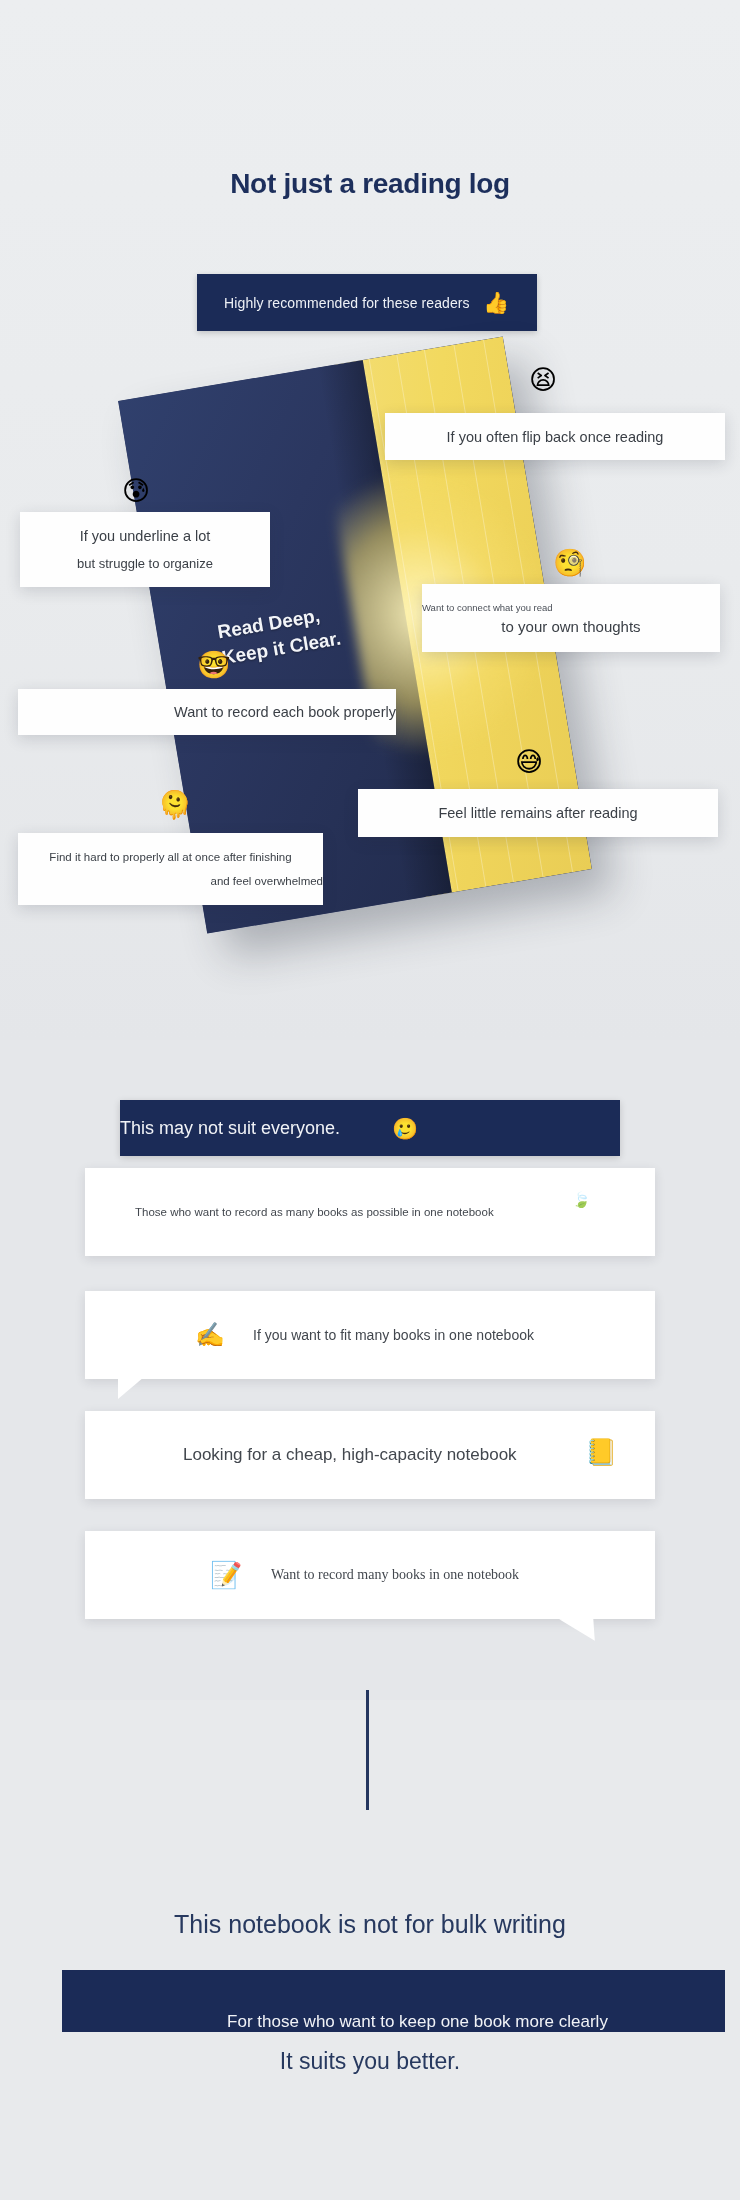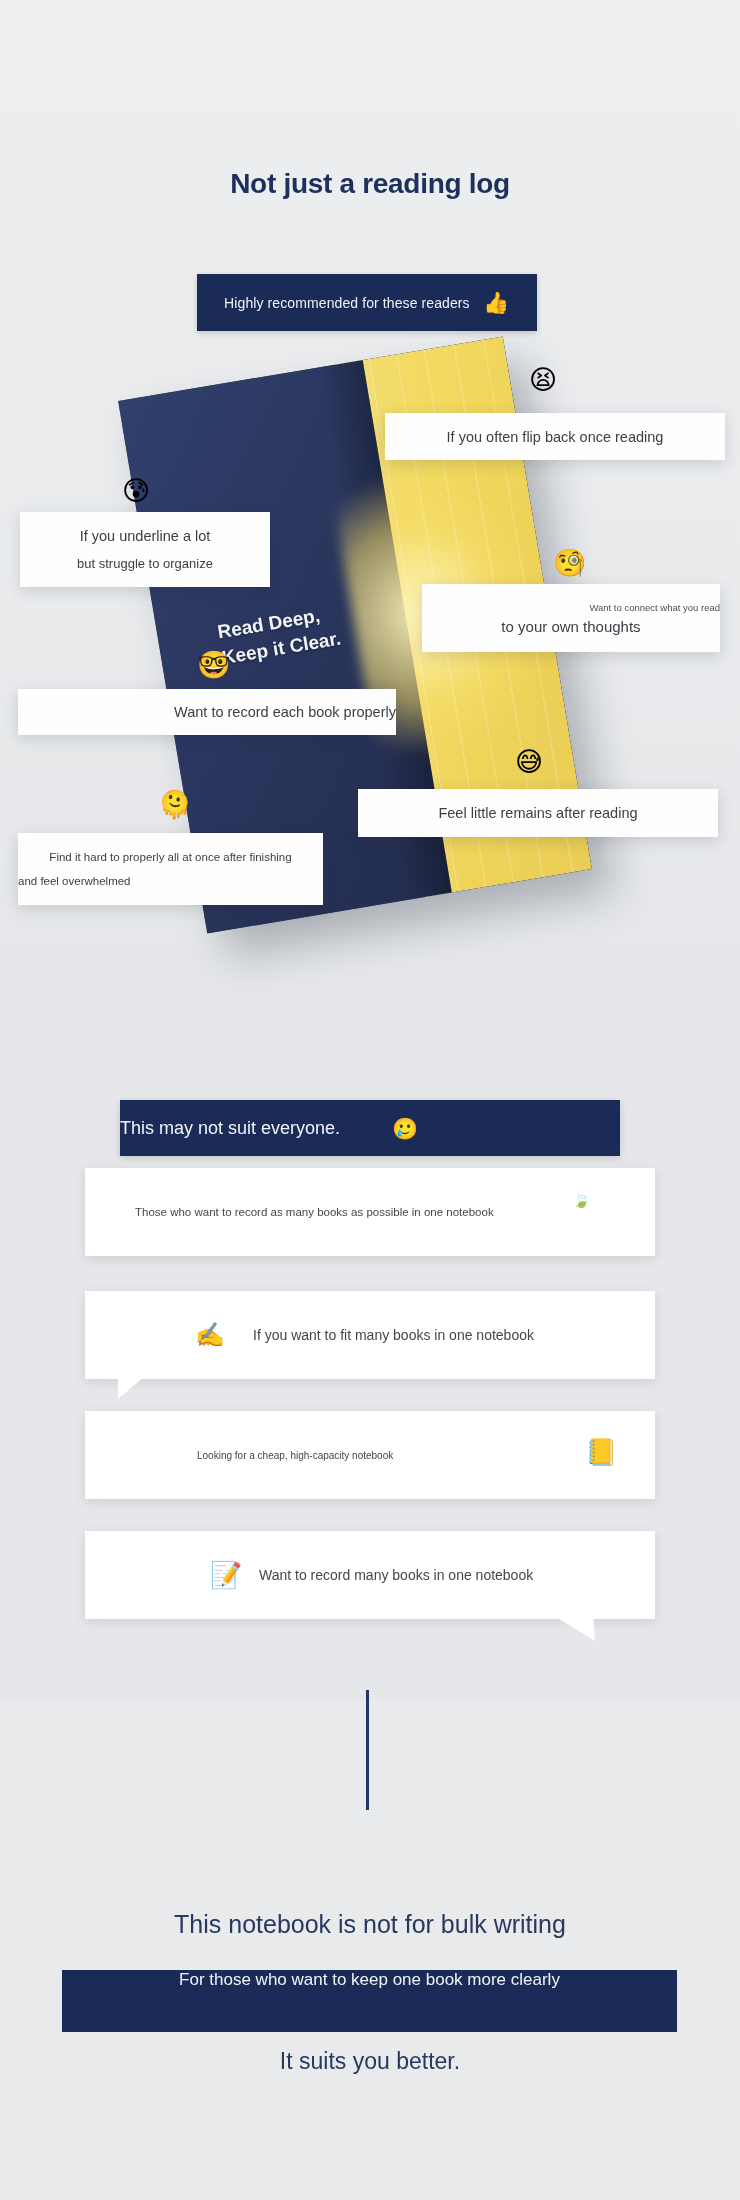--- a/index.html
+++ b/index.html
@@ -92,35 +92,35 @@
   #bub-flip{left:385px;top:413px;width:340px;height:47px;}
   #bub-flip .l1{font-size:14.5px;text-align:center;}
   #emo-flip{left:529px;top:367px;}
 
   #bub-underline{left:20px;top:512px;width:250px;height:75px;padding:0 0;}
   #bub-underline .l1{font-size:14.5px;text-align:center;margin-bottom:12px;}
   #bub-underline .l2{font-size:13px;text-align:center;}
   #emo-underline{left:122px;top:478px;}
 
   #bub-connect{left:422px;top:584px;width:298px;height:68px;}
-  #bub-connect .l1{font-size:9.5px;text-align:right;margin-bottom:5px;color:#4a4f57;}
+  #bub-connect .l1{font-size:9.5px;text-align:left;margin-bottom:5px;color:#4a4f57;}
   #bub-connect .l2{font-size:15px;text-align:center;}
   #emo-connect{left:553px;top:550px;}
 
   #bub-record{left:18px;top:689px;width:378px;height:46px;}
   #bub-record .l1{font-size:14.5px;text-align:right;}
   #emo-record{left:197px;top:652px;}
 
   #bub-remains{left:358px;top:789px;width:360px;height:48px;}
   #bub-remains .l1{font-size:14.5px;text-align:center;}
   #emo-remains{left:515px;top:749px;}
 
   #bub-overwhelm{left:18px;top:833px;width:305px;height:72px;}
   #bub-overwhelm .l1{font-size:11.5px;text-align:center;margin-bottom:12px;}
-  #bub-overwhelm .l2{font-size:11.5px;text-align:left;}
+  #bub-overwhelm .l2{font-size:11.5px;text-align:right;}
   #emo-overwhelm{left:158px;top:792px;}
 
   
   .sec2{position:relative;width:740px;height:660px;background:#e5e7ea;}
   .sec2-head{
     position:absolute;left:120px;top:1100px;width:500px;height:56px;
     background:#1b2b57;display:flex;align-items:center;
     box-shadow:0 2px 7px rgba(0,0,0,.16);
   }
   .sec2-head .txt{color:#f1f3f7;font-size:18px;}
@@ -138,41 +138,41 @@
   #card-1{top:1168px;}
   #card-1 .ctext{position:absolute;left:50px;font-size:11.5px;}
   #card-1 .cico{position:absolute;left:487px;top:24px;font-size:15px;opacity:.8;}
 
   #card-2{top:1291px;}
   #card-2 .cico{position:absolute;left:110px;}
   #card-2 .ctext{position:absolute;left:168px;font-size:14px;}
   #tail-2{left:118px;top:1377px;border-left:0 solid transparent;border-right:26px solid transparent;border-top:22px solid #fff;}
 
   #card-3{top:1411px;}
-  #card-3 .ctext{position:absolute;left:112px;font-size:10px;}
+  #card-3 .ctext{position:absolute;left:98px;font-size:17px;}
   #card-3 .cico{position:absolute;left:500px;top:28px;font-size:26px;}
 
   #card-4{top:1531px;}
   #card-4 .cico{position:absolute;left:125px;font-size:26px;}
-  #card-4 .ctext{position:absolute;left:174px;font-size:14px;}
+  #card-4 .ctext{position:absolute;left:186px;font-size:14px;font-family:Liberation Serif, serif;}
   #tail-4{left:560px;top:1618px;border-left:34px solid transparent;border-right:0 solid transparent;border-top:24px solid #fff;transform:rotate(-4deg);}
 
   
   .divider{
     position:absolute;left:366px;top:1690px;width:3px;height:120px;background:#24365f;
   }
 
   
   .concl-1{
     position:absolute;left:0;top:1910px;width:740px;text-align:center;
     font-size:25px;color:#27395f;
   }
   .concl-band{
     position:absolute;left:62px;top:1970px;width:615px;height:62px;
-    background:#1b2b57;display:flex;align-items:flex-start;justify-content:center;
+    background:#1b2b57;display:flex;align-items:flex-end;justify-content:center;padding-left:48px;
   }
   .concl-band .txt{color:#f1f3f7;font-size:17px;}
   .concl-2{
     position:absolute;left:0;top:2048px;width:740px;text-align:center;
     font-size:23px;color:#27395f;
   }
 </style>
 </head>
 <body>
 

